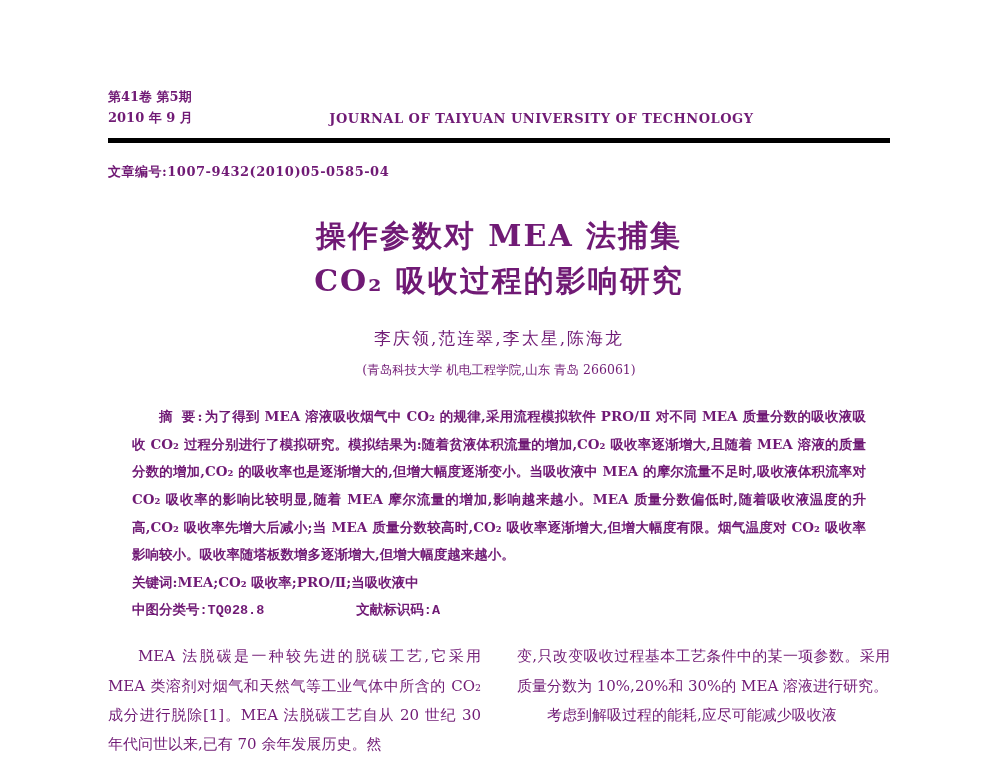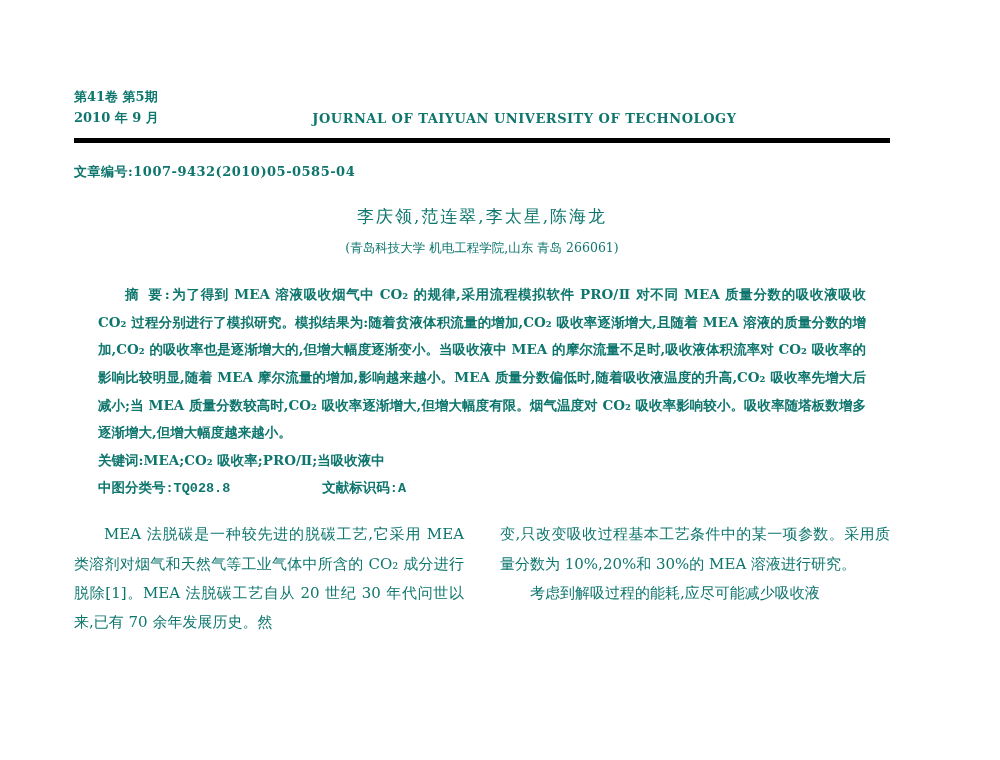--- a/index.html
+++ b/index.html
@@ -3,23 +3,23 @@
 <meta charset="utf-8">
 <style>
   * { margin: 0; padding: 0; box-sizing: border-box; }
   html, body { background: #e8e8e8; }
   .page {
     position: relative;
     width: 1000px;
     height: 760px;
     margin: 0 auto;
     background: #ffffff;
-    color: #0f766e;
+    color: #701a75;
     font-family: "DejaVu Serif", "Liberation Serif", serif;
-    padding: 86px 110px 0 74px;
+    padding: 86px 110px 0 108px;
     overflow: hidden;
   }
   
   .jheader {
     display: flex;
     justify-content: space-between;
     align-items: flex-end;
   }
   .jheader .hl {
     font-size: 13px;
@@ -129,20 +129,24 @@
     </div>
     <div class="hc">
       <div class="en">JOURNAL OF TAIYUAN UNIVERSITY OF TECHNOLOGY</div>
     </div>
   </div>
 
   <div class="rule"></div>
 
   <div class="article-id">文章编号:1007-9432(2010)05-0585-04</div>
 
+  <div class="title">
+    <div>操作参数对 MEA 法捕集</div>
+    <div>CO₂ 吸收过程的影响研究</div>
+  </div>
 
   <div class="authors">李庆领,范连翠,李太星,陈海龙</div>
 
   <div class="affiliation">(青岛科技大学 机电工程学院,山东 青岛 266061)</div>
 
   <div class="abstract"><span class="ab-label">摘  要:</span><span>为了得到 MEA 溶液吸收烟气中 CO₂ 的规律,采用流程模拟软件 PRO/Ⅱ 对不同 MEA 质量分数的吸收液吸收 CO₂ 过程分别进行了模拟研究。模拟结果为:随着贫液体积流量的增加,CO₂ 吸收率逐渐增大,且随着 MEA 溶液的质量分数的增加,CO₂ 的吸收率也是逐渐增大的,但增大幅度逐渐变小。当吸收液中 MEA 的摩尔流量不足时,吸收液体积流率对 CO₂ 吸收率的影响比较明显,随着 MEA 摩尔流量的增加,影响越来越小。MEA 质量分数偏低时,随着吸收液温度的升高,CO₂ 吸收率先增大后减小;当 MEA 质量分数较高时,CO₂ 吸收率逐渐增大,但增大幅度有限。烟气温度对 CO₂ 吸收率影响较小。吸收率随塔板数增多逐渐增大,但增大幅度越来越小。</span></div>
 
   <div class="keywords">关键词:MEA;CO₂ 吸收率;PRO/Ⅱ;当吸收液中</div>
 
   <div class="clc-line">

